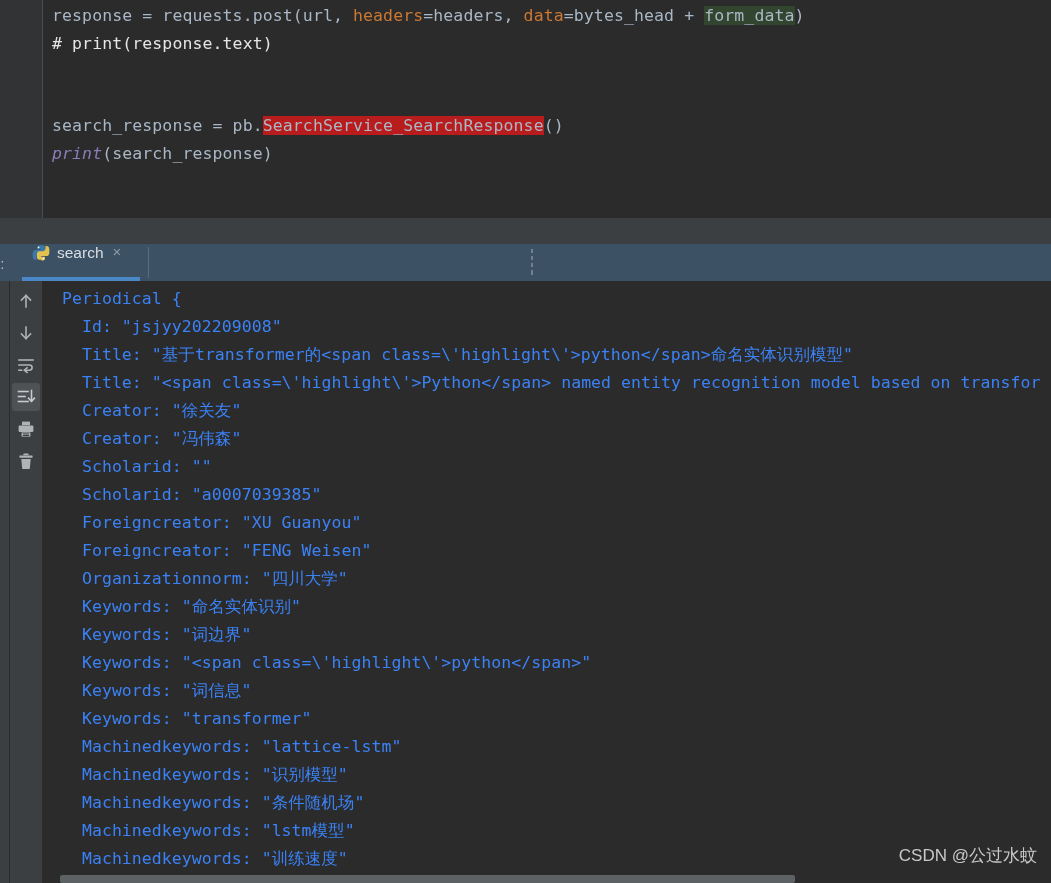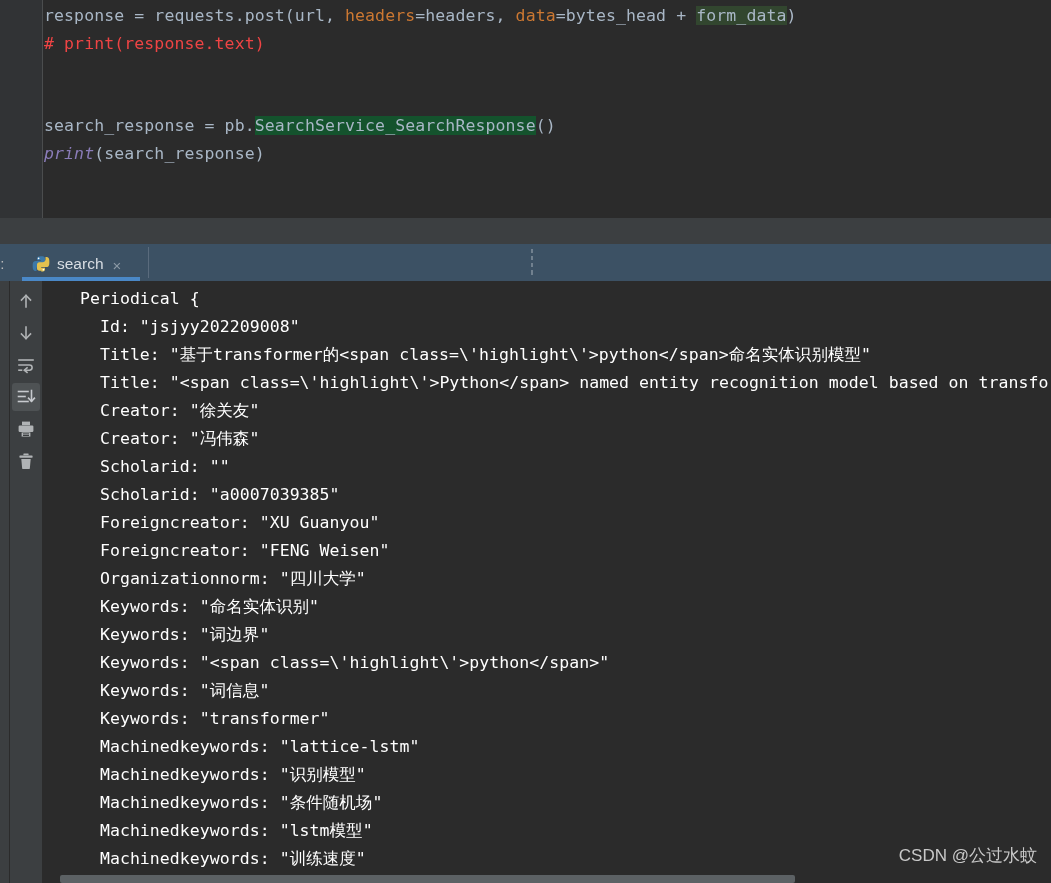--- a/index.html
+++ b/index.html
@@ -41,29 +41,30 @@
     padding-top: 2px;
     background: #2b2b2b;
   }
   .code-line {
     height: 27.5px;
     line-height: 27.5px;
     font-family: "DejaVu Sans Mono", "Liberation Mono", monospace;
     font-size: 16.5px;
     color: #a9b7c6;
     white-space: pre;
+    padding-left: 8px;
     letter-spacing: 0.1px;
   }
   .tok-default { color: #a9b7c6; }
-  .tok-comment { color: #ef4444; }
+  .tok-comment { color: #e5e5e5; }
   .tok-kwarg   { color: #cc7832; }
   .tok-func    { color: #8a7cb8; font-style: italic; }
   .tok-num     { color: #6897bb; }
   .tok-hl-green{ background: #32462f; }
-  .tok-hl-olive{ background: #14532d; }
+  .tok-hl-olive{ background: #b91c1c; }
 
   
   .splitter {
     position: absolute;
     left: 0; top: 218px;
     width: 1051px; height: 26px;
     background: #3c3f41;
   }
 
   
@@ -80,21 +81,21 @@
     font-size: 15px;
     color: #bbbbbb;
     white-space: pre;
   }
   .tab {
     position: absolute;
     left: 22px; top: 0;
     height: 37px;
     width: 118px;
     display: flex;
-    align-items: flex-end;
+    align-items: flex-start;
     gap: 7px;
     padding: 0 6px 8px 10px;
     cursor: default;
   }
   .tab-underline {
     position: absolute;
     left: 22px; top: 33px;
     width: 118px; height: 4px;
     background: #4a88c7;
   }
@@ -181,23 +182,22 @@
     width: 1009px; height: 602px;
     background: #2b2b2b;
     overflow: hidden;
     padding-top: 4px;
   }
   .out-line {
     height: 28px;
     line-height: 28px;
     font-family: "DejaVu Sans Mono", "Liberation Mono", monospace;
     font-size: 16.5px;
-    color: #ffffff;
+    color: #3b82f6;
     white-space: pre;
-    padding-left: 18px;
     letter-spacing: 0.05px;
   }
 
   
   .h-scroll-track {
     position: absolute;
     left: 42px; bottom: 0;
     width: 1009px; height: 10px;
     background: #2b2b2b;
   }

